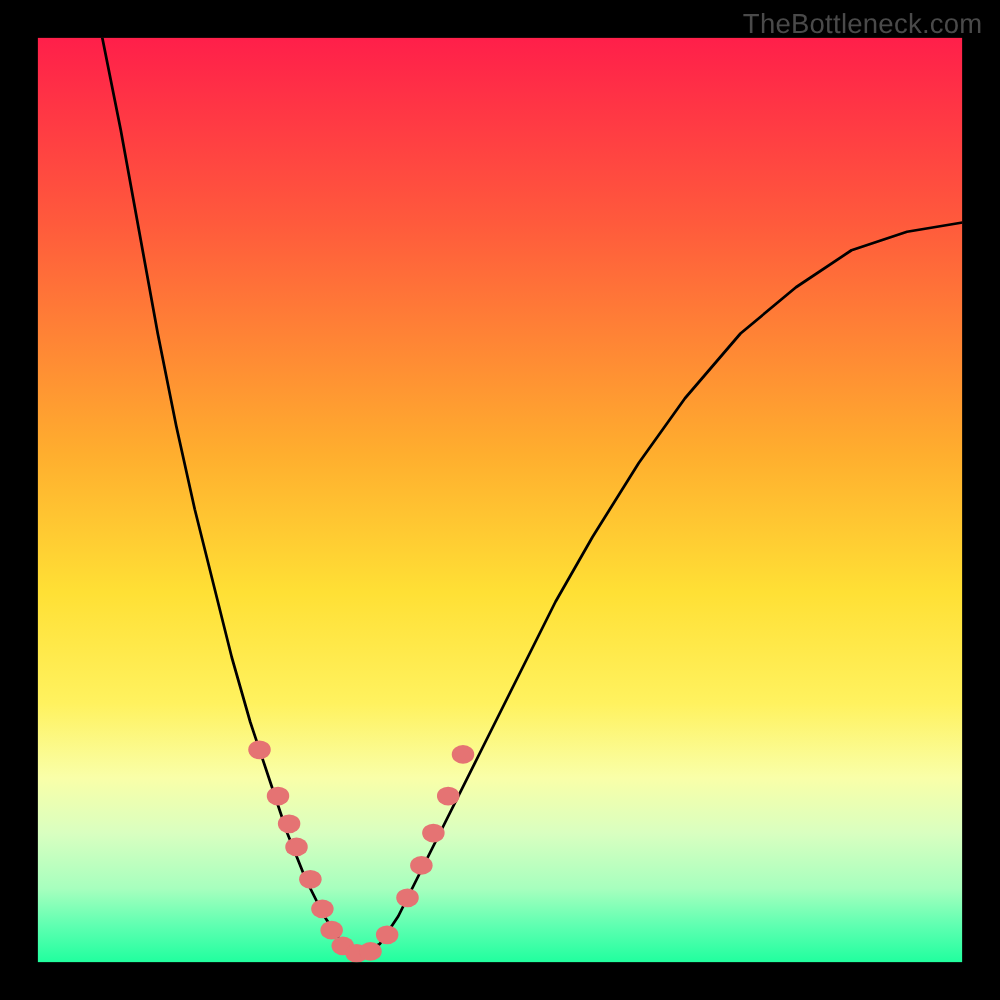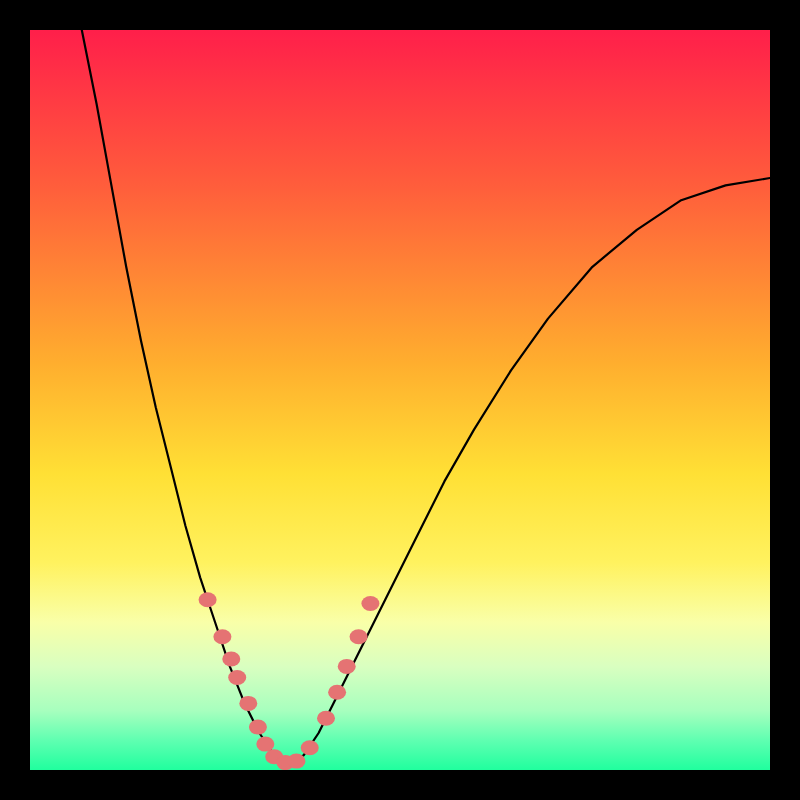--- a/index.html
+++ b/index.html
@@ -38,20 +38,21 @@
   .plot-svg {
     display: block;
     width: 740px;
     height: 740px;
   }
 </style>
 </head>
 <body>
 
 <div class="frame">
+  <div class="watermark">TheBottleneck.com</div>
 
   <div class="plot-area">
     <svg class="plot-svg" viewBox="0 0 740 740">
       <defs>
         <linearGradient id="bg-grad" x1="0" y1="0" x2="0" y2="1">
         <stop offset="0.0%" stop-color="#ff1f4a"></stop>
             <stop offset="20.0%" stop-color="#ff5a3c"></stop>
             <stop offset="45.0%" stop-color="#ffae2e"></stop>
             <stop offset="60.0%" stop-color="#ffe035"></stop>
             <stop offset="72.0%" stop-color="#fff25f"></stop>

